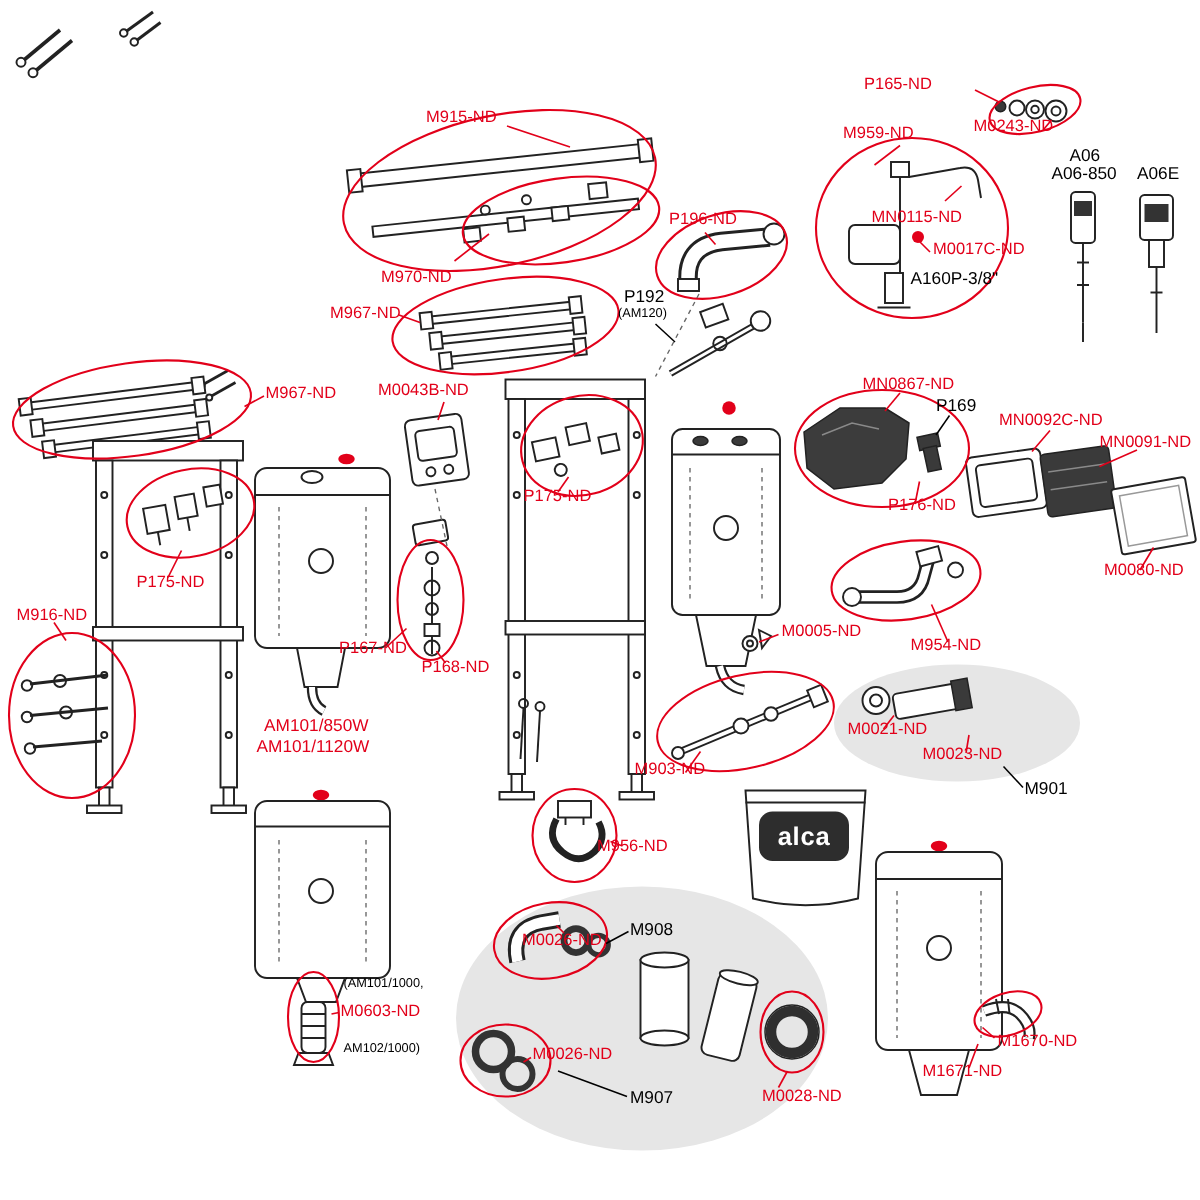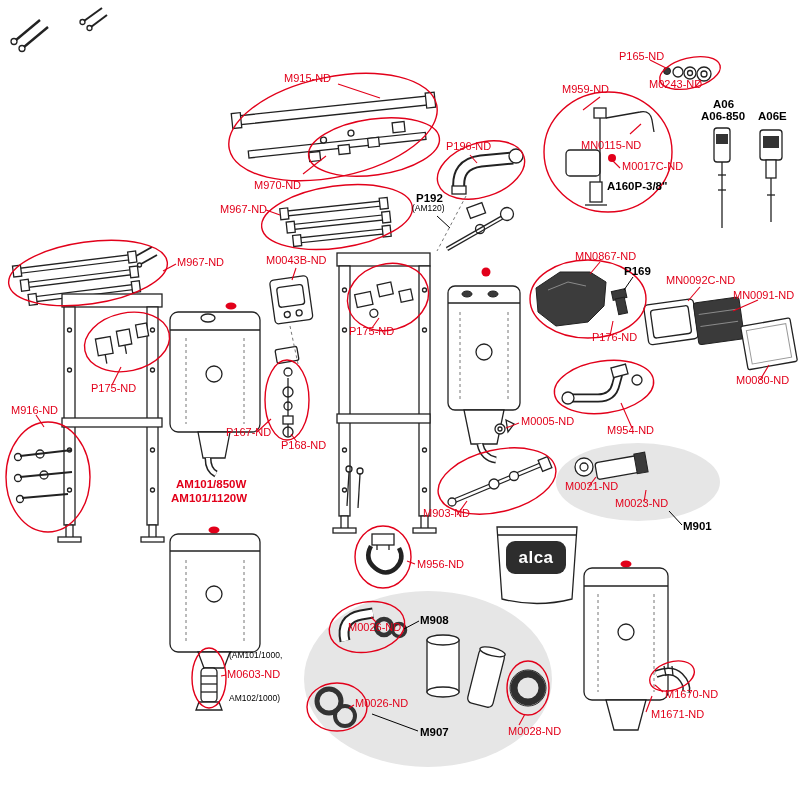--- a/index.html
+++ b/index.html
@@ -1,22 +1,22 @@
 <!DOCTYPE html>
 <html><head>
 <meta charset="utf-8">
 <style>
   html,body{margin:0;padding:0;background:#fff;}
   #canvas{position:relative;width:800px;height:800px;background:#fff;overflow:hidden;
           font-family:"Liberation Sans",sans-serif;}
   #art{position:absolute;left:0;top:0;}
   .lbl{position:absolute;font-size:11px;line-height:1.05;white-space:nowrap;color:#e2001a;}
-  .lbl.black-bold{color:#000;font-weight:bold;font-size:11.5px;}
+  .lbl.black-bold{color:#000;font-weight:normal;font-size:11.5px;}
   .lbl.black-small{color:#000;font-size:8.5px;}
-  .lbl.red-bold{font-weight:bold;font-size:11.5px;}
+  .lbl.red-bold{font-weight:normal;font-size:11.5px;}
   .logo-badge{position:absolute;left:506px;top:541px;width:60px;height:33px;background:#2d2d2d;
               border-radius:9px;color:#fff;font-weight:bold;font-size:17px;display:flex;
               align-items:center;justify-content:center;letter-spacing:0.5px;}
   
   .fillw{fill:#fff;stroke:#222;stroke-width:1.3;}
   .ink{fill:none;stroke:#222;stroke-width:1.3;}
   .dark{fill:#3a3a3a;stroke:#222;stroke-width:1;}
   .dash{fill:none;stroke:#666;stroke-width:0.9;stroke-dasharray:3 3;}
   .re{fill:none;stroke:#e2001a;stroke-width:1.4;}
   .rl{stroke:#e2001a;stroke-width:1.1;}
@@ -434,25 +434,25 @@
     <line class="bl" x1="419" y1="621" x2="404" y2="629"></line>
     <line class="dash" x1="466" y1="196" x2="437" y2="251"></line>
     <line class="dash" x1="290" y1="326" x2="298" y2="364"></line>
   </g>
 </svg>
 
 <div class="lbl red" style="left:284px;top:73px">M915-ND</div>
 <div class="lbl red" style="left:254px;top:180px">M970-ND</div>
 <div class="lbl red" style="left:220px;top:204px">M967-ND</div>
 <div class="lbl red" style="left:177px;top:257px">M967-ND</div>
-<div class="lbl red" style="left:266px;top:255px">M0043B-ND</div>
+<div class="lbl red" style="left:252px;top:255px">M0043B-ND</div>
 <div class="lbl red" style="left:446px;top:141px">P196-ND</div>
 <div class="lbl black-bold" style="left:416px;top:192px">P192</div>
 <div class="lbl black-small" style="left:412px;top:204px">(AM120)</div>
-<div class="lbl red" style="left:619px;top:51px">P165-ND</div>
+<div class="lbl red" style="left:576px;top:51px">P165-ND</div>
 <div class="lbl red" style="left:649px;top:79px">M0243-ND</div>
 <div class="lbl red" style="left:562px;top:84px">M959-ND</div>
 <div class="lbl red" style="left:581px;top:140px">MN0115-ND</div>
 <div class="lbl red" style="left:622px;top:161px">M0017C-ND</div>
 <div class="lbl black-bold" style="left:607px;top:180px">A160P-3/8"</div>
 <div class="lbl black-bold" style="left:713px;top:98px">A06</div>
 <div class="lbl black-bold" style="left:701px;top:110px">A06-850</div>
 <div class="lbl black-bold" style="left:758px;top:110px">A06E</div>
 <div class="lbl red" style="left:575px;top:251px">MN0867-ND</div>
 <div class="lbl black-bold" style="left:624px;top:265px">P169</div>
@@ -466,27 +466,27 @@
 <div class="lbl red" style="left:226px;top:427px">P167-ND</div>
 <div class="lbl red" style="left:281px;top:440px">P168-ND</div>
 <div class="lbl red" style="left:521px;top:416px">M0005-ND</div>
 <div class="lbl red" style="left:607px;top:425px">M954-ND</div>
 <div class="lbl red" style="left:565px;top:481px">M0021-ND</div>
 <div class="lbl red" style="left:615px;top:498px">M0023-ND</div>
 <div class="lbl black-bold" style="left:683px;top:520px">M901</div>
 <div class="lbl red" style="left:423px;top:508px">M903-ND</div>
 <div class="lbl red-bold" style="left:176px;top:478px">AM101/850W</div>
 <div class="lbl red-bold" style="left:171px;top:492px">AM101/1120W</div>
-<div class="lbl red" style="left:417px;top:559px">M956-ND</div>
+<div class="lbl red" style="left:398px;top:559px">M956-ND</div>
 <div class="lbl red" style="left:227px;top:669px">M0603-ND</div>
 <div class="lbl black-small" style="left:229px;top:651px">(AM101/1000,</div>
 <div class="lbl black-small" style="left:229px;top:694px">AM102/1000)</div>
 <div class="lbl red" style="left:348px;top:622px">M0026-ND</div>
 <div class="lbl black-bold" style="left:420px;top:614px">M908</div>
 <div class="lbl red" style="left:355px;top:698px">M0026-ND</div>
 <div class="lbl black-bold" style="left:420px;top:726px">M907</div>
 <div class="lbl red" style="left:508px;top:726px">M0028-ND</div>
 <div class="lbl red" style="left:665px;top:689px">M1670-ND</div>
-<div class="lbl red" style="left:651px;top:709px">M1671-ND</div>
+<div class="lbl red" style="left:615px;top:709px">M1671-ND</div>
 
 <div class="logo-badge">alca</div>
 
 </div>
 
 </body></html>

